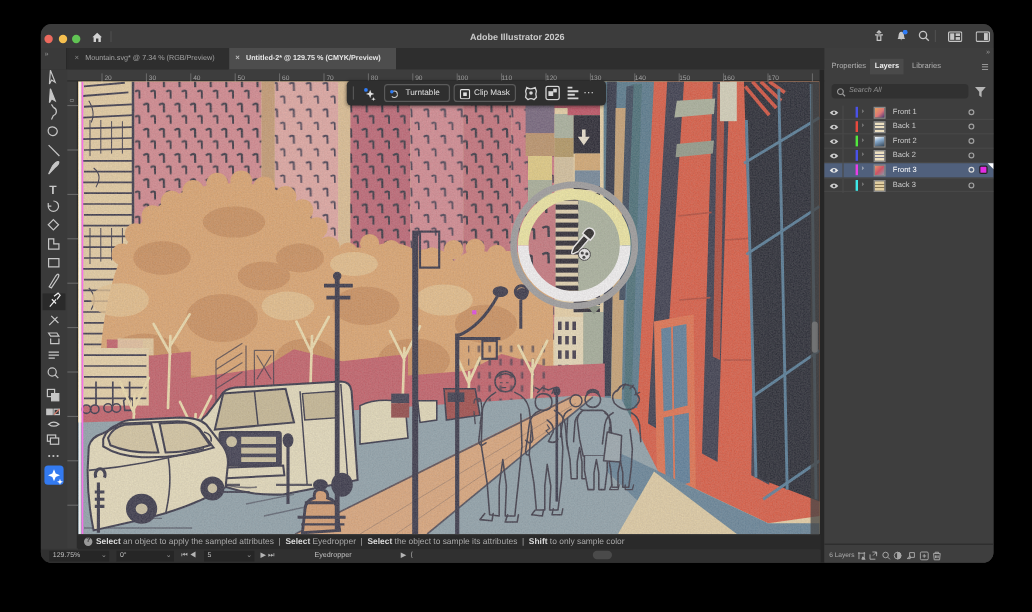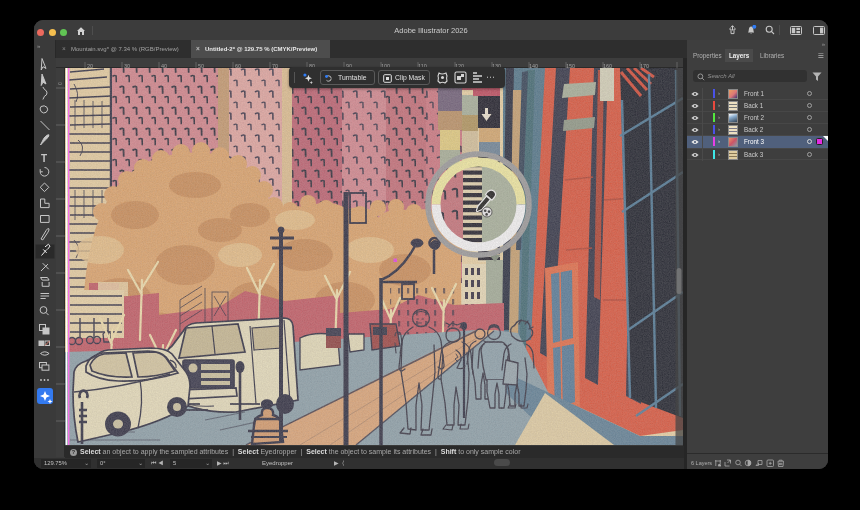--- a/index.html
+++ b/index.html
@@ -2,21 +2,21 @@
 <html><head>
 <meta charset="utf-8">
 <style>
   html,body{margin:0;padding:0;background:#000;width:860px;height:510px;overflow:hidden;}
   *{box-sizing:border-box;font-family:"Liberation Sans",sans-serif;}
   #win{position:absolute;left:34px;top:20px;width:794px;height:449px;background:#3a3a3a;border-radius:9px;overflow:hidden;}
   .abs{position:absolute;}
   
   #titlebar{position:absolute;left:0;top:0;width:794px;height:20px;background:#3c3c3c;}
   .tl{position:absolute;top:8.5px;width:7px;height:7px;border-radius:50%;}
-  #title{position:absolute;left:0;top:0;width:100%;height:20px;line-height:21px;text-align:center;color:#cbcbcb;font-size:7.5px;font-weight:normal;}
+  #title{position:absolute;left:0;top:0;width:100%;height:20px;line-height:21px;text-align:center;color:#cbcbcb;font-size:7.5px;font-weight:bold;}
   
   #tabbar{position:absolute;left:0;top:20px;width:794px;height:18px;background:#2e2e2e;}
   .tab{position:absolute;top:0;height:18px;line-height:18px;font-size:6px;padding:0 5px 0 14px;white-space:nowrap;overflow:hidden;}
   .tabx{position:absolute;left:5px;top:0;font-size:6.5px;}
   
   #tools{position:absolute;left:0;top:38px;width:22px;height:399px;background:#3a3a3a;}
   #toolshdr{position:absolute;left:0;top:20px;width:22px;height:18px;background:#3a3a3a;color:#9a9a9a;font-size:5px;line-height:9px;text-align:left;padding-left:3px;}
   
   #hruler{position:absolute;left:22px;top:38px;width:661px;height:10px;background:#3d3d3d;border-bottom:1px solid #2a2a2a;}
   #vruler{position:absolute;left:22px;top:48px;width:9px;height:389px;background:#3d3d3d;border-right:1px solid #2a2a2a;}

